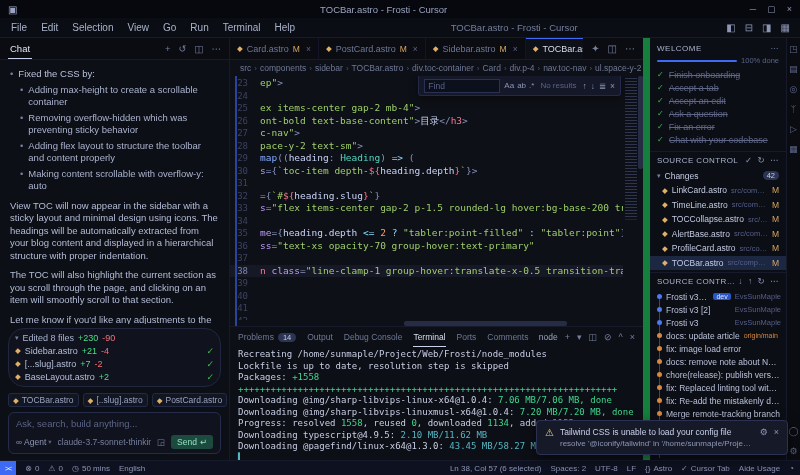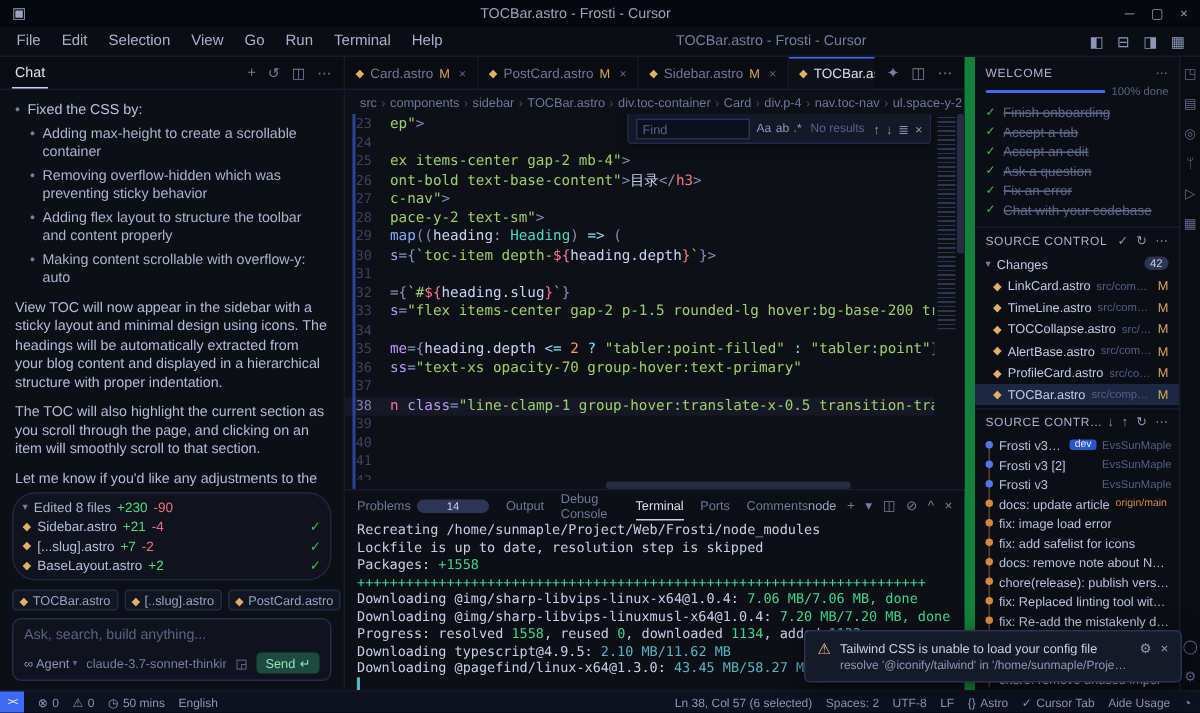--- a/index.html
+++ b/index.html
@@ -86,21 +86,21 @@
 .scroll-v{position:absolute;top:0;right:0;width:5px;bottom:6px}
 .thumb-v{position:absolute;top:0;height:38%;left:0;right:0;background:#262c44;border-radius:2px}
 .scroll-h{position:absolute;left:30px;right:22px;bottom:0;height:5px}
 .thumb-h{position:absolute;left:40%;width:45%;top:0;bottom:0;background:#262c44;border-radius:2px}
 
 .terminal{height:134px;flex:0 0 134px;border-top:1px solid #161a2a;display:flex;flex-direction:column;background:#0d0f16}
 .terminal-bar{height:20px;flex:0 0 20px;display:flex;align-items:center;padding:0 8px}
 .ttabs{display:flex;gap:11px;font-size:8.5px;color:#6f7896;align-items:center;height:100%}
 .ttab{display:flex;align-items:center;gap:4px;height:100%}
 .ttab.active{color:#d8deee;box-shadow:inset 0 -1px 0 #c9d2ea}
-.tbadge{background:#2d3555;border-radius:6px;padding:0 20px;font-size:7.5px;color:#c6cee8}
+.tbadge{background:#2d3555;border-radius:6px;padding:0 5px;font-size:7.5px;color:#c6cee8}
 .tactions{margin-left:auto;display:flex;gap:7px;align-items:flex-end;color:#767f9d;font-size:9px}
 .shell-item{font-size:8.5px;color:#9aa3c0}
 .terminal-body{flex:1;padding:2px 8px;font-family:"DejaVu Sans Mono",monospace;font-size:9px;line-height:11.5px;color:#c7cde3;overflow:hidden;white-space:pre}
 .seg-d{color:#c7cde3}.seg-g{color:var(--tgreen,#3fd68d)}.seg-c{color:#56b6c2}
 .term-cursor{color:#56b6c2}
 
 .side-right{width:143px;flex:0 0 143px;background:#0c0e15;border-left:7px solid #15803d;display:flex;flex-direction:column;min-height:0;font-size:9px}
 .welcome{flex:0 0 auto;border-bottom:1px solid #161a2a;padding:3px 7px 5px}
 .w-head{display:flex;align-items:center;justify-content:space-between;font-size:8px;letter-spacing:.5px;color:#aab3cd;height:14px}
 .w-head .icon{color:#767f9d}
@@ -532,24 +532,20 @@
               <span class="cdot" style="background: rgb(215, 136, 63);"></span>
               <span class="cmsg">docs: update article</span>
               <span class="cremote">origin/main</span>
             </div>
             <div class="commit-row">
               <span class="cdot" style="background: rgb(215, 136, 63);"></span>
               <span class="cmsg">fix: image load error</span>
             </div>
             <div class="commit-row">
               <span class="cdot" style="background: rgb(215, 136, 63);"></span>
-              <span class="cmsg">fix: add safelist for icons</span>
-            </div>
-            <div class="commit-row">
-              <span class="cdot" style="background: rgb(215, 136, 63);"></span>
               <span class="cmsg">docs: remove note about Node.js</span>
             </div>
             <div class="commit-row">
               <span class="cdot" style="background: rgb(215, 136, 63);"></span>
               <span class="cmsg">chore(release): publish version 2</span>
             </div>
             <div class="commit-row">
               <span class="cdot" style="background: rgb(215, 136, 63);"></span>
               <span class="cmsg">fix: Replaced linting tool with U</span>
             </div>

